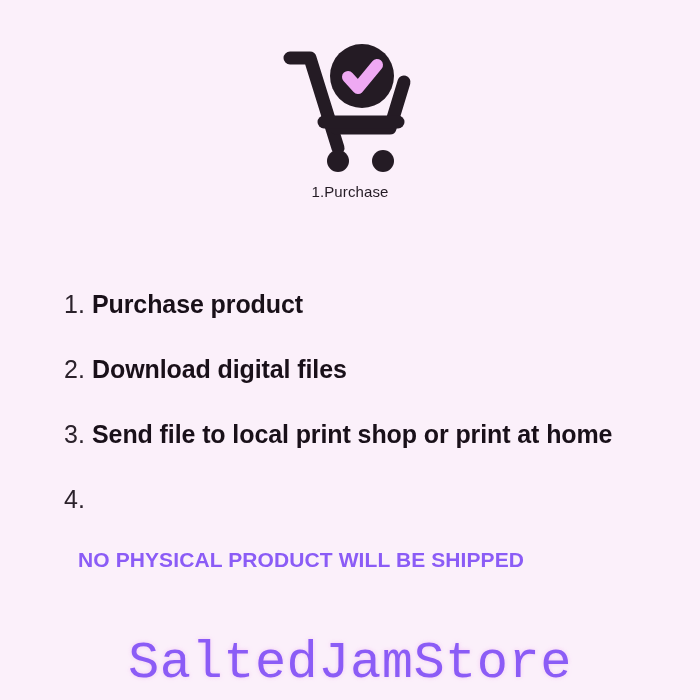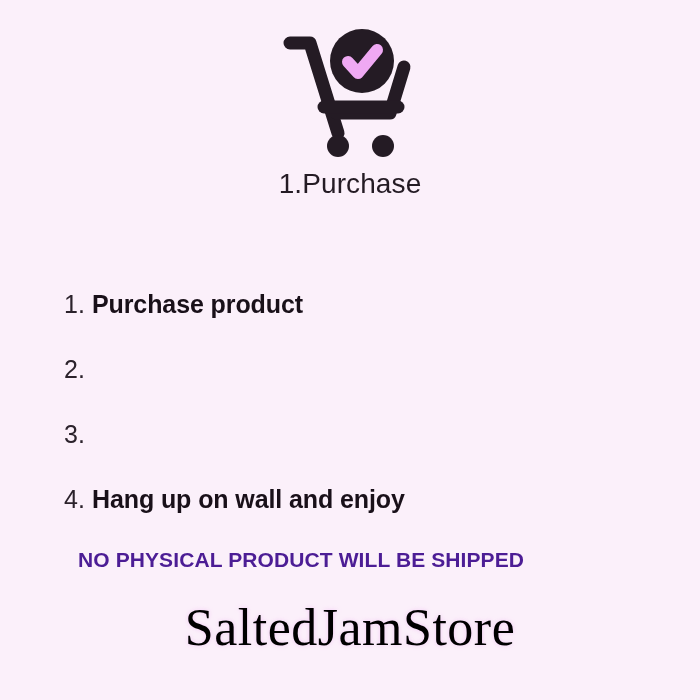--- a/index.html
+++ b/index.html
@@ -34,21 +34,21 @@
     align-items: center;
     justify-content: flex-end;
   }
   .step-art {
     height: 150px;
     display: flex;
     align-items: center;
     justify-content: center;
   }
   .step-label {
-    font-size: 28px;
+    font-size: 15px;
     color: #241b24;
     letter-spacing: .1px;
     margin-top: 2px;
     white-space: nowrap;
   }
 
   
   .instructions {
     position: absolute;
     top: 272px;
@@ -75,34 +75,34 @@
     letter-spacing: -.1px;
     text-align: right;
   }
 
   .disclaimer {
     position: absolute;
     top: 548px;
     left: 78px;
     font-size: 21px;
     font-weight: bold;
-    color: #4c1d95;
+    color: #8b5cf6;
     letter-spacing: .1px;
     white-space: nowrap;
   }
 
   .signature {
     position: absolute;
-    top: 598px;
+    top: 634px;
     left: 0;
     width: 700px;
     text-align: center;
-    font-family: Liberation Serif, serif;
+    font-family: Liberation Mono, monospace;
     font-size: 52px;
-    color: #000000;
+    color: #8b5cf6;
     letter-spacing: .5px;
     text-shadow: 0 0 4px rgba(239,169,243,.55);
   }
 </style>
 </head>
 <body>
 
 <div class="steps-strip">
 
   <div class="step">
@@ -127,25 +127,26 @@
 
 </div>
 
 <div class="instructions">
   <div class="instruction-row">
     <span class="instruction-num">1.</span>
     <span class="instruction-text">Purchase product</span>
   </div>
   <div class="instruction-row">
     <span class="instruction-num">2.</span>
+    <span class="instruction-text">Download digital files</span>
   </div>
   <div class="instruction-row">
     <span class="instruction-num">3.</span>
+    <span class="instruction-text">Send file to local print shop or print at home</span>
   </div>
   <div class="instruction-row">
     <span class="instruction-num">4.</span>
-    <span class="instruction-text">Hang up on wall and enjoy</span>
   </div>
 </div>
 
 <div class="disclaimer">NO PHYSICAL PRODUCT WILL BE SHIPPED</div>
 
 <div class="signature">SaltedJamStore</div>
 
 </body></html>

